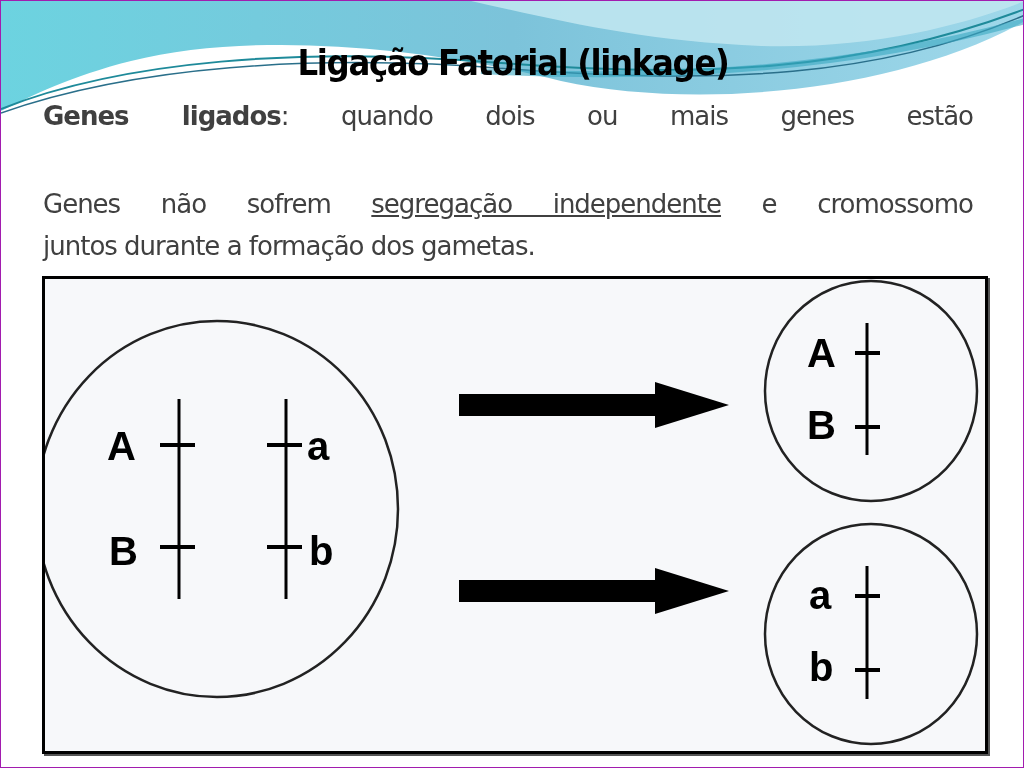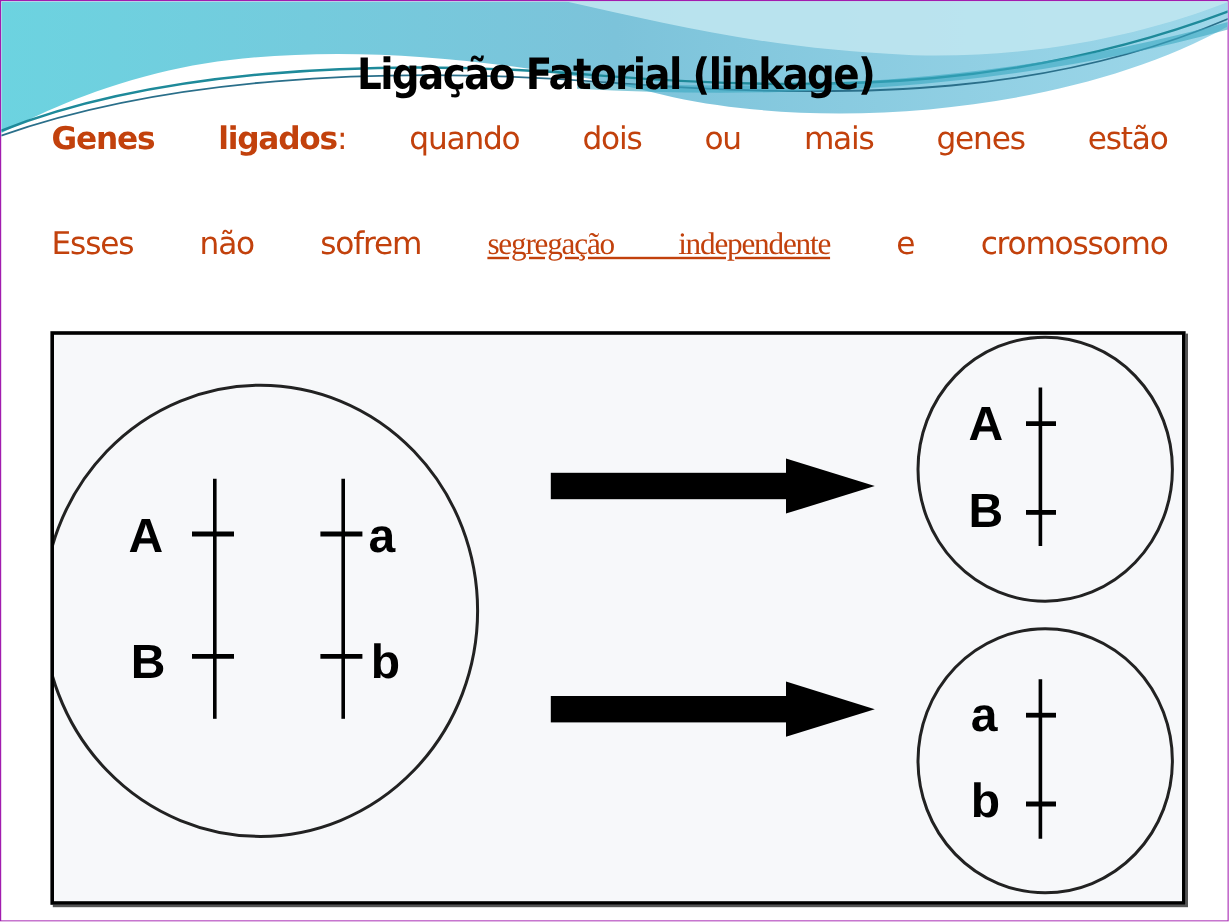--- a/index.html
+++ b/index.html
@@ -1,24 +1,24 @@
 <!DOCTYPE html>
 <html><head>
   <meta charset="utf-8">
   <style>
     html, body { margin:0; padding:0; }
     body { width:1024px; height:768px; position:relative; overflow:hidden; background:#fff; font-family:"DejaVu Sans", sans-serif; }
     .frame { position:absolute; left:0; top:0; width:1022px; height:766px; border:1px solid #a21caf; background:#fff; overflow:hidden; }
     .waves { position:absolute; left:0; top:0; width:1024px; height:130px; }
     .title { position:absolute; left:0; top:44px; width:1024px; text-align:center; font-family:"DejaVu Sans", sans-serif; font-weight:bold; font-size:36px; letter-spacing:-1.5px; color:#000; transform:scaleX(0.9); transform-origin:center; line-height:1; }
-    .para { position:absolute; left:42px; width:930px; font-family:"DejaVu Sans", sans-serif; font-size:26px; line-height:42px; color:#c2410c; text-align:justify; letter-spacing:-1px; }
+    .para { position:absolute; left:42px; width:930px; font-family:"DejaVu Sans", sans-serif; font-size:26px; line-height:42px; color:#404040; text-align:justify; letter-spacing:-1px; }
     .p1 { top:94px; }
     .p2 { top:182px; }
     .para b { font-weight:bold; }
-    .para u { text-decoration:underline;font-family:Liberation Serif, serif; }
+    .para u { text-decoration:underline; }
     .just { text-align-last:justify; display:block; }
     .diagram { position:absolute; left:41px; top:275px; width:940px; height:472px; border:3px solid #000; background:#f7f8fa; box-shadow:2px 2px 0 #555; }
     .diagram svg { position:absolute; left:0; top:0; }
   </style>
 </head>
 <body>
 
 <div class="frame">
 
   <svg class="waves" width="1024" height="130" viewBox="0 0 1024 130">
@@ -36,21 +36,22 @@
     <path d="M480,70 C700,82 880,60 1024,20" fill="none" stroke="#3aa8c2" stroke-width="6" opacity="0.6"></path>
   </svg>
 
   <div class="title">Ligação Fatorial (linkage)</div>
 
   <div class="para p1">
     <span class="just"><b>Genes ligados</b><span>:</span><span> quando dois ou mais genes estão</span></span>
   </div>
 
   <div class="para p2">
-    <span class="just"><span>Esses não sofrem </span><u>segregação independente</u><span> e cromossomo</span></span>
+    <span class="just"><span>Genes não sofrem </span><u>segregação independente</u><span> e cromossomo</span></span>
+    <span>juntos durante a formação dos gametas.</span>
   </div>
 
   <div class="diagram">
     <svg width="940" height="472" viewBox="0 0 940 472" font-family="Liberation Sans, sans-serif" font-weight="bold">
 
       <g>
         <ellipse cx="172" cy="230" rx="181" ry="188" fill="none" stroke="#222" stroke-width="2.5"></ellipse>
         <line x1="134" y1="120" x2="134" y2="320" stroke="#000" stroke-width="3"></line>
         <line x1="241" y1="120" x2="241" y2="320" stroke="#000" stroke-width="3"></line>
         <line x1="115" y1="166" x2="150" y2="166" stroke="#000" stroke-width="4"></line>

